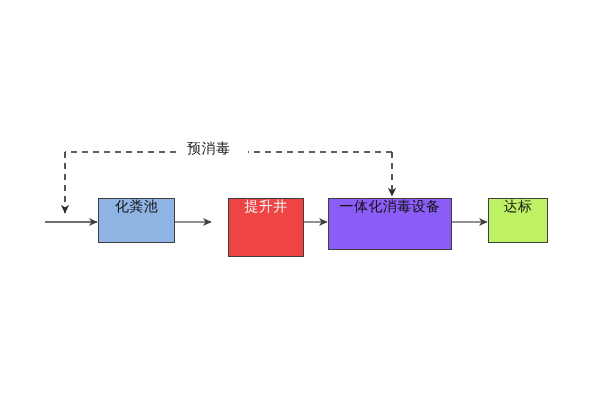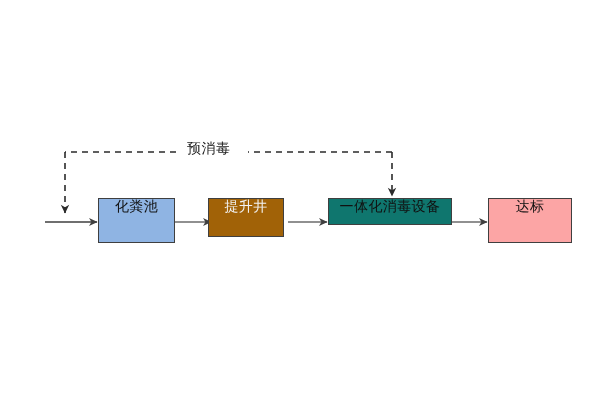--- a/index.html
+++ b/index.html
@@ -81,25 +81,25 @@
 
     <line x1="65" y1="152" x2="65" y2="213" stroke="#2b2b2b" stroke-width="1.6" stroke-dasharray="6,5" marker-end="url(#arrowDash)"></line>
   </svg>
 
   <div class="feedback-label" style="left:180px; top:141px;">预消毒</div>
 
   <div class="node" style="left:98px; top:198px; width:77px; height:45px; background:#8fb4e3;">
     <span>化粪池</span>
   </div>
 
-  <div class="node light-text" style="left:208px; top:198px; width:76px; height:39px; background:#a16207;">
+  <div class="node light-text" style="left:228px; top:198px; width:76px; height:59px; background:#ef4444;">
     <span>提升井</span>
   </div>
 
-  <div class="node" style="left:328px; top:198px; width:124px; height:27px; background:#0f766e;">
+  <div class="node" style="left:328px; top:198px; width:124px; height:52px; background:#8b5cf6;">
     <span>一体化消毒设备</span>
   </div>
 
-  <div class="node" style="left:488px; top:198px; width:84px; height:45px; background:#fca5a5;">
+  <div class="node" style="left:488px; top:198px; width:60px; height:45px; background:#bef264;">
     <span>达标</span>
   </div>
 
 </div>
 
 </body></html>

